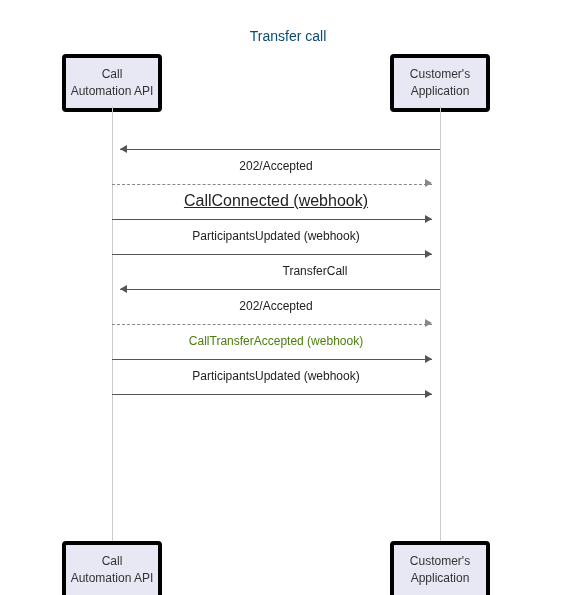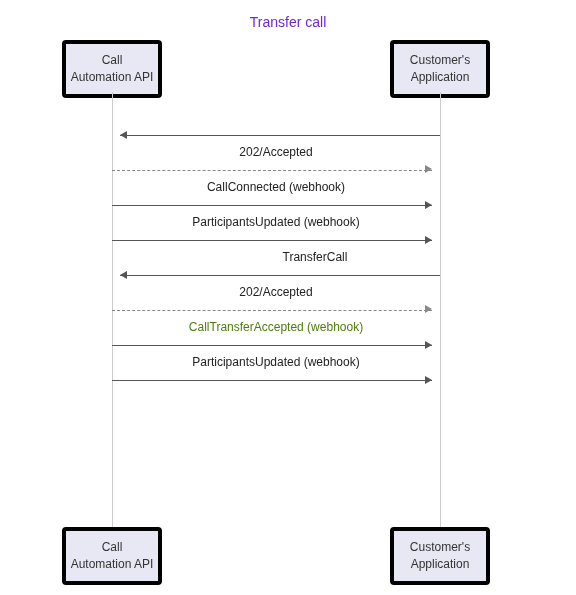--- a/index.html
+++ b/index.html
@@ -11,22 +11,22 @@
       overflow: hidden;
     }
     .diagram-container {
       width: 576px;
       height: 595px;
       position: relative;
     }
     .diagram-title {
       text-align: center;
       font-size: 14px;
-      color: #6d28d9;
-      padding-top: 14px;
+      color: #0c4a6e;
+      padding-top: 28px;
       padding-bottom: 10px;
     }
     .sequence-area {
       position: relative;
       width: 100%;
       height: calc(100% - 40px);
     }
     
     .box {
       position: absolute;
@@ -91,21 +91,21 @@
             <div style="position: absolute; bottom: -3px; width: 0px; height: 0px; left: 0px; border-top: 4px solid transparent; border-bottom: 4px solid transparent; border-right: 7px solid rgb(85, 85, 85);"></div>
           </div>
         </div>
         <div style="position: absolute; left: 112px; width: 328px; top: 105px; height: 28px;">
           <div style="position: absolute; width: 100%; text-align: center; font-size: 12px; color: rgb(34, 34, 34); top: 0px; line-height: 14px;">202/Accepted</div>
           <div style="position: absolute; bottom: 2px; height: 1px; background: none; border-bottom: 1.5px dashed rgb(136, 136, 136); left: 0px; right: 8px;">
             <div style="position: absolute; bottom: -3px; width: 0px; height: 0px; right: 0px; border-top: 4px solid transparent; border-bottom: 4px solid transparent; border-left: 7px solid rgb(136, 136, 136);"></div>
           </div>
         </div>
         <div style="position: absolute; left: 112px; width: 328px; top: 140px; height: 28px;">
-          <div style="position: absolute; width: 100%; text-align: center; font-size: 12px; color: rgb(34, 34, 34); top: 0px; line-height: 14px;">CallConnected (webhook)</div>
+          <div style="position: absolute; width: 100%; text-align: center; font-size: 16px; color: rgb(34, 34, 34); top: 0px; line-height: 14px; text-decoration: underline;">CallConnected (webhook)</div>
           <div style="position: absolute; bottom: 2px; height: 1px; background: rgb(85, 85, 85); left: 0px; right: 8px;">
             <div style="position: absolute; bottom: -3px; width: 0px; height: 0px; right: 0px; border-top: 4px solid transparent; border-bottom: 4px solid transparent; border-left: 7px solid rgb(85, 85, 85);"></div>
           </div>
         </div>
         <div style="position: absolute; left: 112px; width: 328px; top: 175px; height: 28px;">
           <div style="position: absolute; width: 100%; text-align: center; font-size: 12px; color: rgb(34, 34, 34); top: 0px; line-height: 14px;">ParticipantsUpdated (webhook)</div>
           <div style="position: absolute; bottom: 2px; height: 1px; background: rgb(85, 85, 85); left: 0px; right: 8px;">
             <div style="position: absolute; bottom: -3px; width: 0px; height: 0px; right: 0px; border-top: 4px solid transparent; border-bottom: 4px solid transparent; border-left: 7px solid rgb(85, 85, 85);"></div>
           </div>
         </div>

